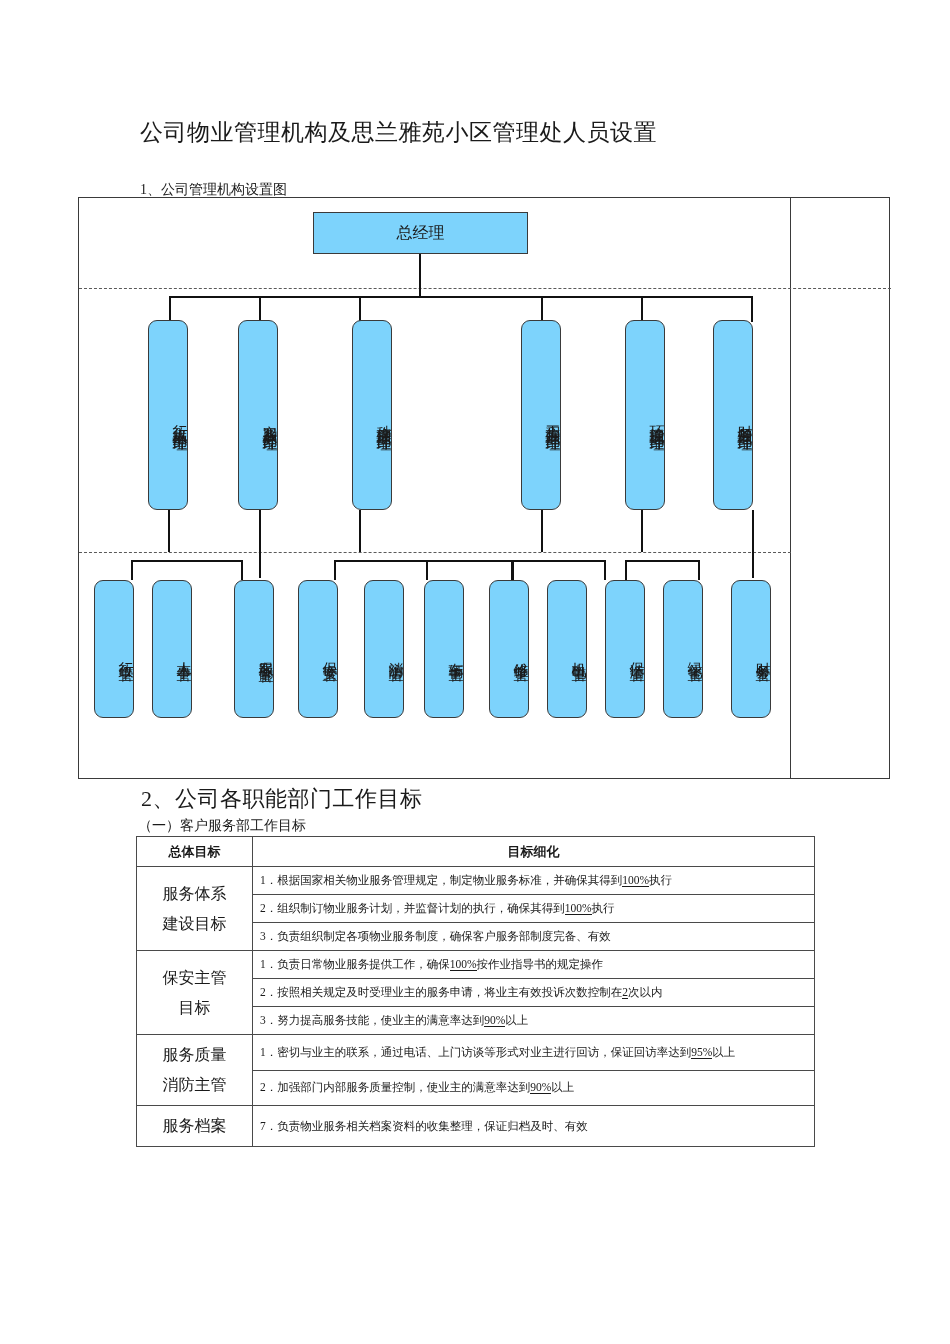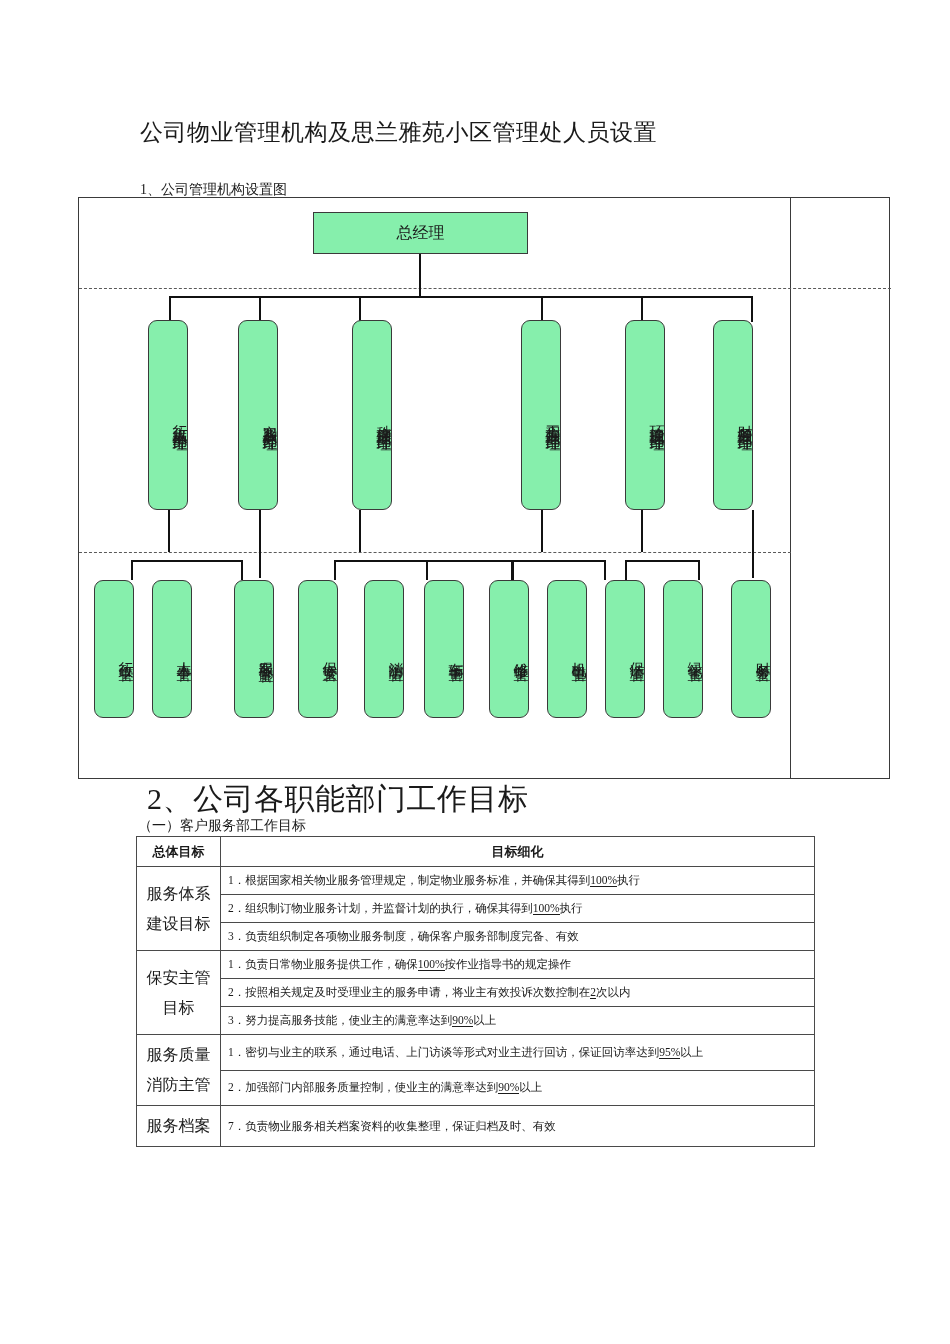--- a/index.html
+++ b/index.html
@@ -24,23 +24,22 @@
     font-size:23px;line-height:30px;letter-spacing:0.5px;
     white-space:nowrap;
   }
   .h-sub2{
     position:absolute;left:140px;top:180px;
     font-size:14px;line-height:20px;
     white-space:nowrap;
   }
   .h-sec2{
     position:absolute;left:141px;top:784px;
-    font-size:30px;line-height:30px;letter-spacing:0.5px;
-    white-space:nowrap;
-    margin-left:6px;
+    font-size:22px;line-height:30px;letter-spacing:0.5px;
+    white-space:nowrap;
   }
   .h-sec2sub{
     position:absolute;left:138px;top:816px;
     font-size:14px;line-height:19px;
     white-space:nowrap;
   }
 
   
   .chart-frame{
     position:absolute;left:78px;top:197px;
@@ -56,21 +55,21 @@
   .dash{
     position:absolute;height:0;
     border-top:1.5px dashed #5a5a5a;
   }
   .dash-1{left:0px;top:90px;width:812px;}
   .dash-2{left:0px;top:354px;width:712px;}
 
   
   .box{
     position:absolute;box-sizing:border-box;
-    border:1px solid #3a3a3a;background:#86efac;
+    border:1px solid #3a3a3a;background:#7dd3fc;
     display:flex;align-items:center;justify-content:center;
   }
   .box-top{
     left:313px;top:212px;width:215px;height:42px;
     font-size:16px;
   }
   .box-dept{
     border-radius:9px;
     width:40px;
     writing-mode:vertical-rl;
@@ -108,21 +107,21 @@
   .tbl td,.tbl th{
     border:1px solid #4a4a4a;
     padding:5px 7px;
     font-size:11.5px;
     line-height:17px;
     vertical-align:middle;
     font-weight:normal;
     text-align:left;
   }
   .tbl .c1{width:75px;text-align:center;font-size:12px;}
-  .tbl .hdr{font-weight:bold;text-align:center;font-size:13px;padding:6px 4px;}
+  .tbl .hdr{font-weight:bold;text-align:center;font-size:13px;padding:6px 20px;}
   .tbl .hdr2{font-weight:bold;text-align:center;font-size:13px;}
   .tbl .grp{
     text-align:center;font-size:16px;line-height:30px;
   }
   .u{border-bottom:1px solid #1a1a1a;}
   .nowrapcell{white-space:nowrap;}
 </style>
 </head>
 <body>
 

